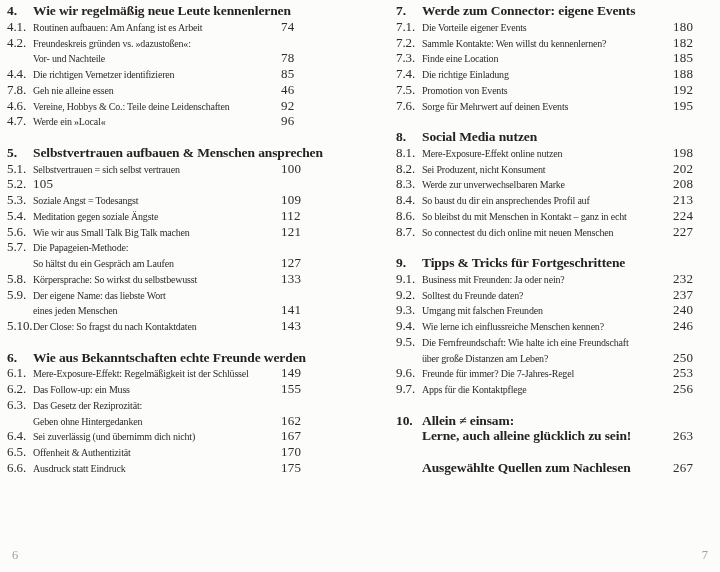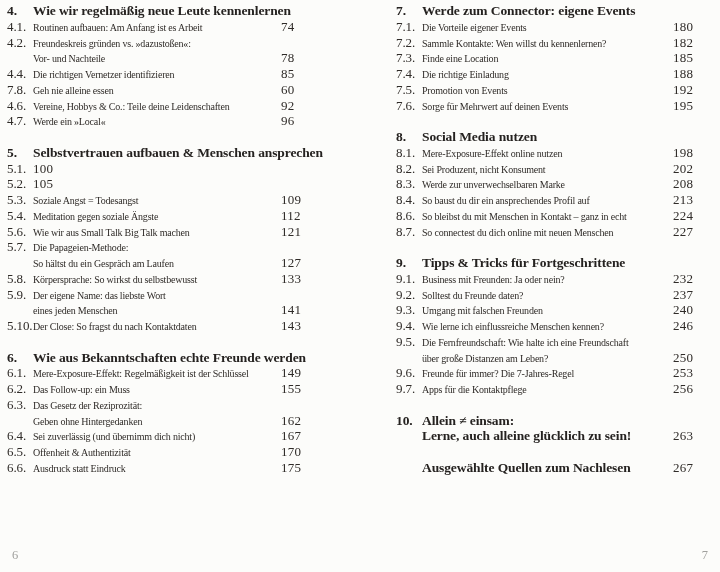--- a/index.html
+++ b/index.html
@@ -89,41 +89,42 @@
           <span class="pg">78</span>
         </div>
         <div class="line">
           <span class="num">4.4.</span>
           <span class="txt">Die richtigen Vernetzer identifizieren</span>
           <span class="pg">85</span>
         </div>
         <div class="line">
           <span class="num">7.8.</span>
           <span class="txt">Geh nie alleine essen</span>
-          <span class="pg">60</span>
+          <span class="pg">46</span>
         </div>
         <div class="line">
           <span class="num">4.6.</span>
           <span class="txt">Vereine, Hobbys &amp; Co.: Teile deine Leidenschaften</span>
           <span class="pg">92</span>
         </div>
         <div class="line">
           <span class="num">4.7.</span>
           <span class="txt">Werde ein »Local«</span>
           <span class="pg">96</span>
         </div>
       </div>
       <div class="toc-chapter">
         <div class="line head">
           <span class="num">5.</span>
           <span class="txt">Selbstvertrauen aufbauen &amp; Menschen ansprechen</span>
           <span class="pg"></span>
         </div>
         <div class="line">
           <span class="num">5.1.</span>
+          <span class="txt">Selbstvertrauen = sich selbst vertrauen</span>
           <span class="pg">100</span>
         </div>
         <div class="line">
           <span class="num">5.2.</span>
           <span class="pg">105</span>
         </div>
         <div class="line">
           <span class="num">5.3.</span>
           <span class="txt">Soziale Angst = Todesangst</span>
           <span class="pg">109</span>

